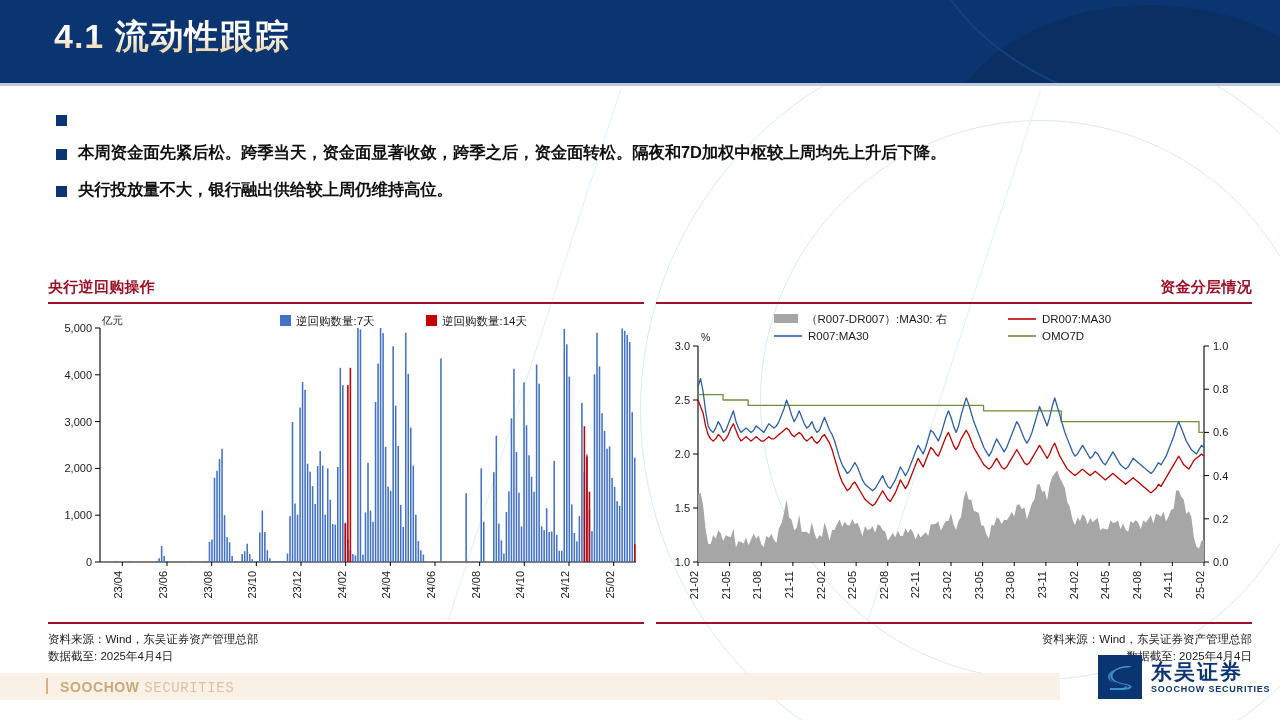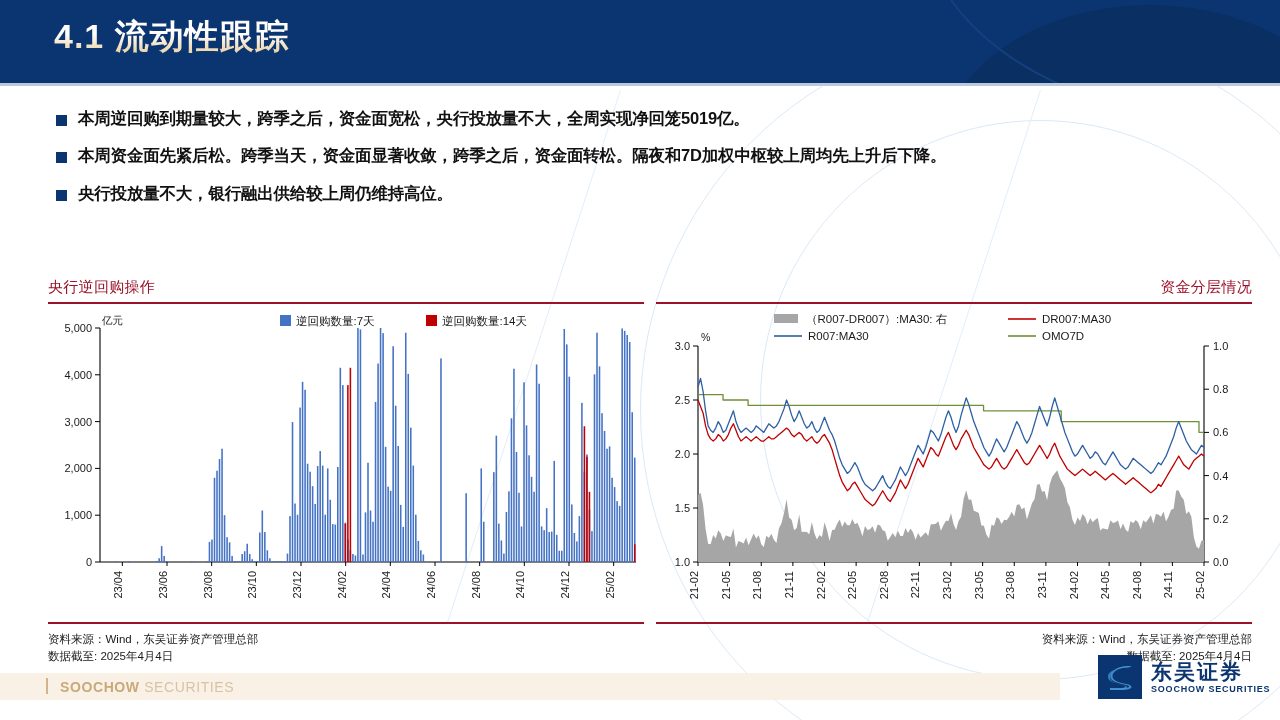--- a/index.html
+++ b/index.html
@@ -101,21 +101,21 @@
     white-space: nowrap;
   }
 
   
   .panel { position: absolute; top: 278px; width: 596px; height: 390px; }
   .panel.left  { left: 48px; }
   .panel.right { left: 656px; text-align: right; }
 
   .panel-title {
     font-size: 15px;
-    font-weight: normal;
+    font-weight: bold;
     color: #9b1228;
     padding-bottom: 5px;
     letter-spacing: 0.3px;
   }
   .panel-rule {
     height: 2.2px;
     background: #9b1228;
     width: 100%;
   }
 
@@ -155,21 +155,21 @@
     background: #d2b48c;
   }
   .footer-brand {
     position: absolute;
     left: 60px; top: 679px;
     font-size: 14px;
     letter-spacing: 0.6px;
     white-space: nowrap;
   }
   .footer-brand .b1 { color: #c9a979; font-weight: bold; }
-  .footer-brand .b2 { color: #d8c3a3; font-weight: normal; }
+  .footer-brand .b2 { color: #d8c3a3; font-weight: normal; font-family: Liberation Mono, monospace; }
 
   .logo {
     position: absolute;
     left: 1098px; top: 655px;
     display: flex; align-items: center;
   }
   .logo-mark {
     width: 44px; height: 44px;
     background: #0b3570;
     position: relative;
@@ -203,21 +203,20 @@
   <div class="header">
     <div class="header-swoosh"></div>
     <div class="header-swoosh2"></div>
   </div>
   <div class="header-rule"></div>
   <div class="page-title">4.1 流动性跟踪</div>
 
   <div class="bullets">
     <div class="bullet-row">
       <span class="bullet-mark"></span>
-      <span class="bullet-text">本周逆回购到期量较大，跨季之后，资金面宽松，央行投放量不大，全周实现净回笼5019亿。</span>
     </div>
     <div class="bullet-row">
       <span class="bullet-mark"></span>
       <span class="bullet-text">本周资金面先紧后松。跨季当天，资金面显著收敛，跨季之后，资金面转松。隔夜和7D加权中枢较上周均先上升后下降。</span>
     </div>
     <div class="bullet-row">
       <span class="bullet-mark"></span>
       <span class="bullet-text">央行投放量不大，银行融出供给较上周仍维持高位。</span>
     </div>
   </div>

